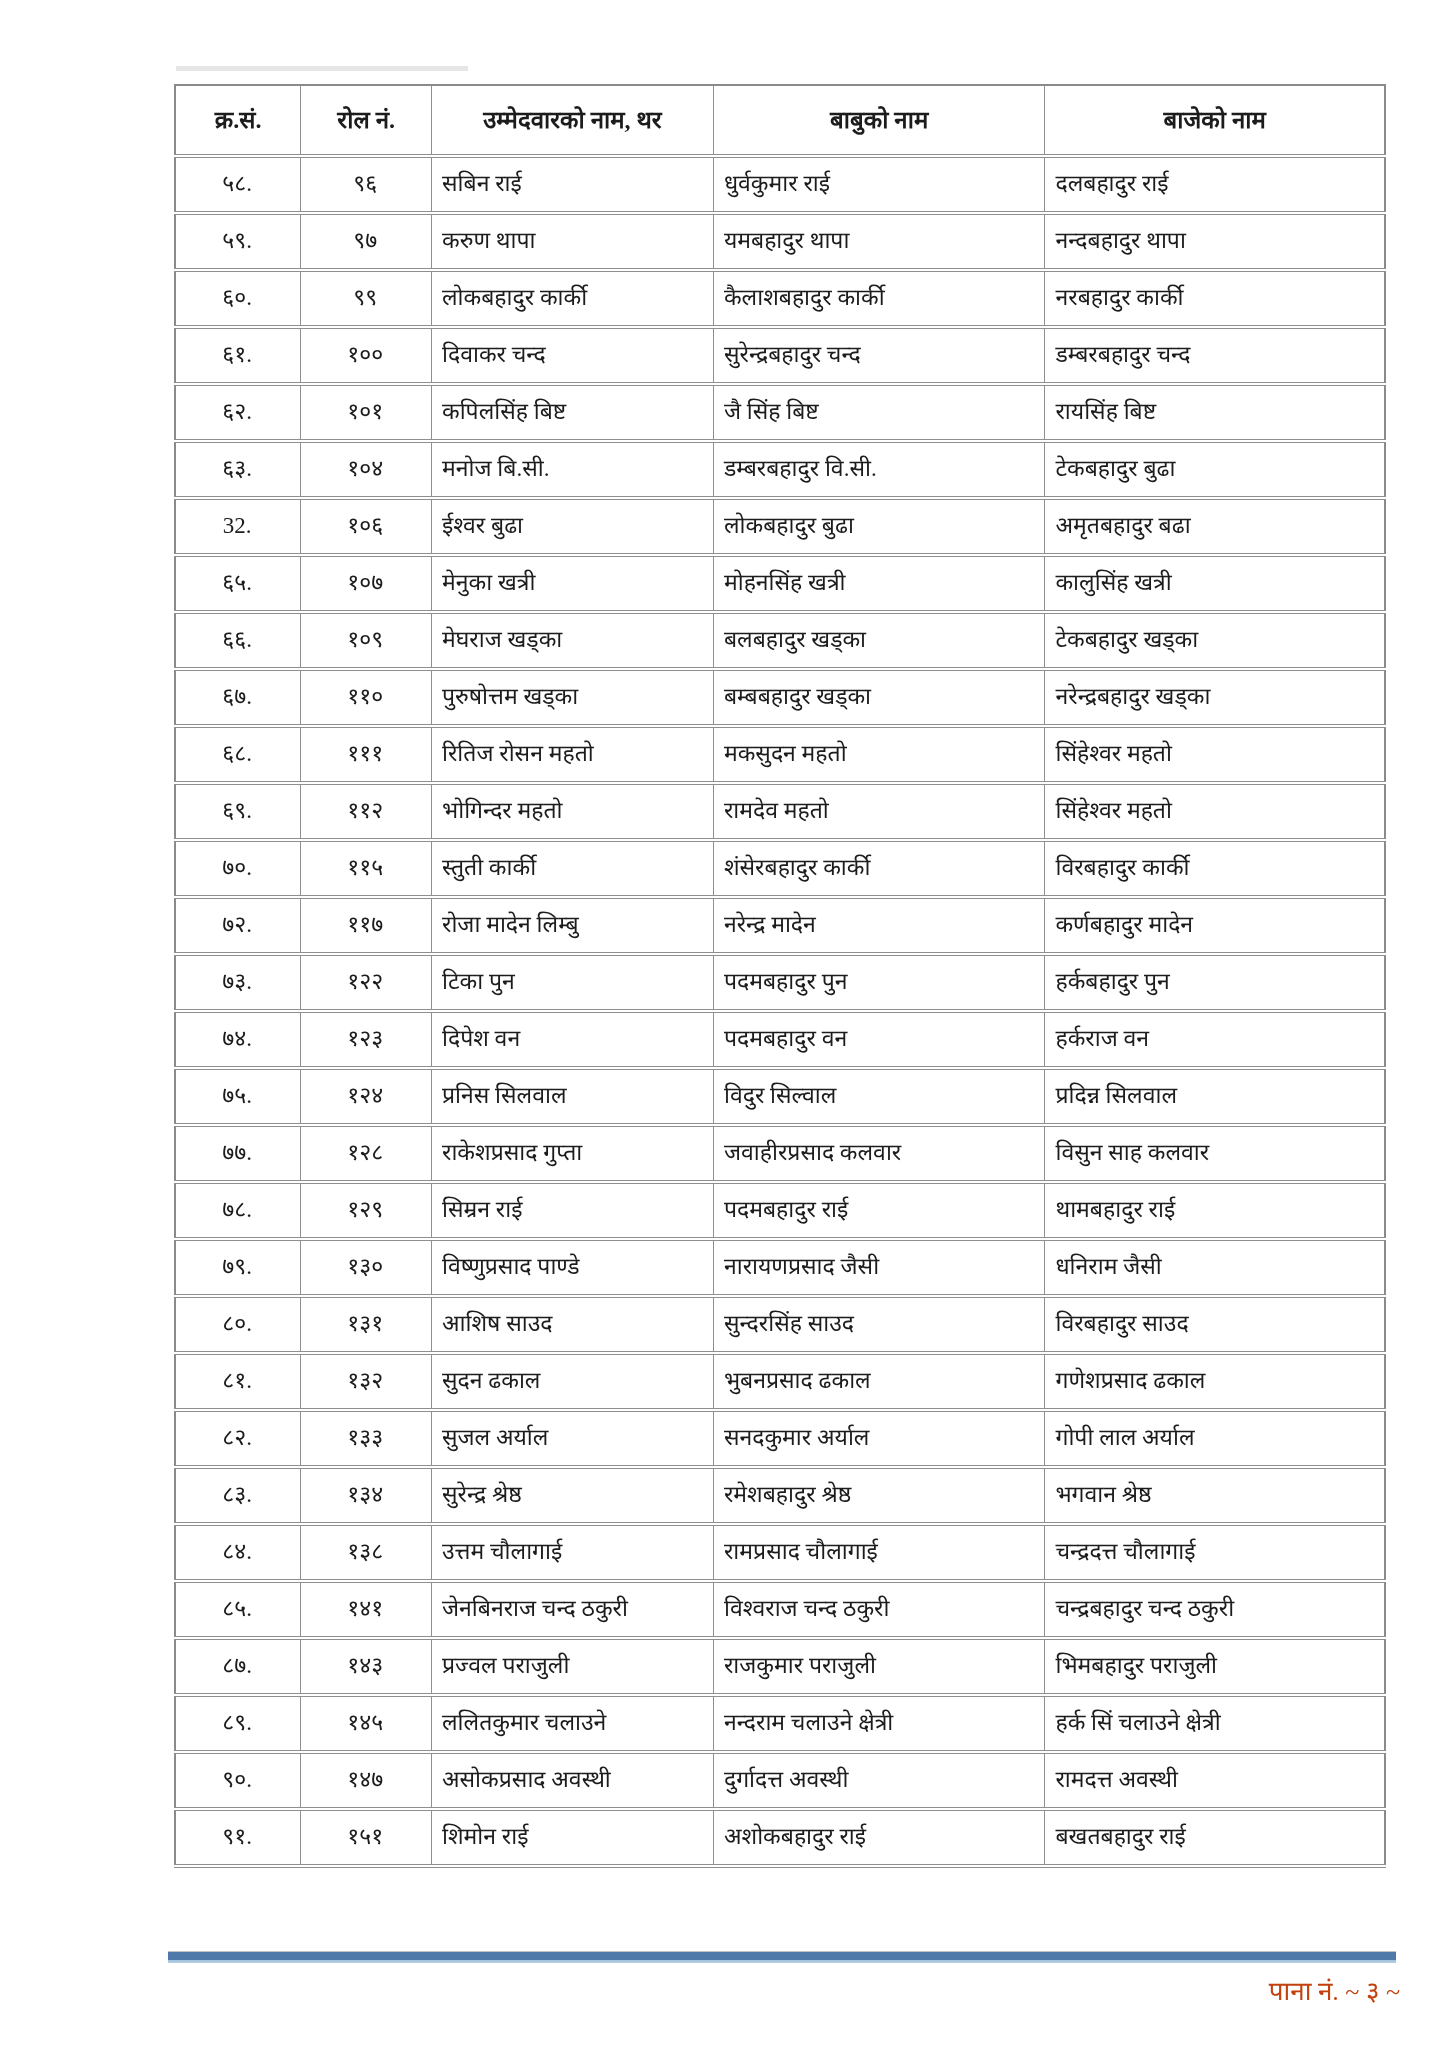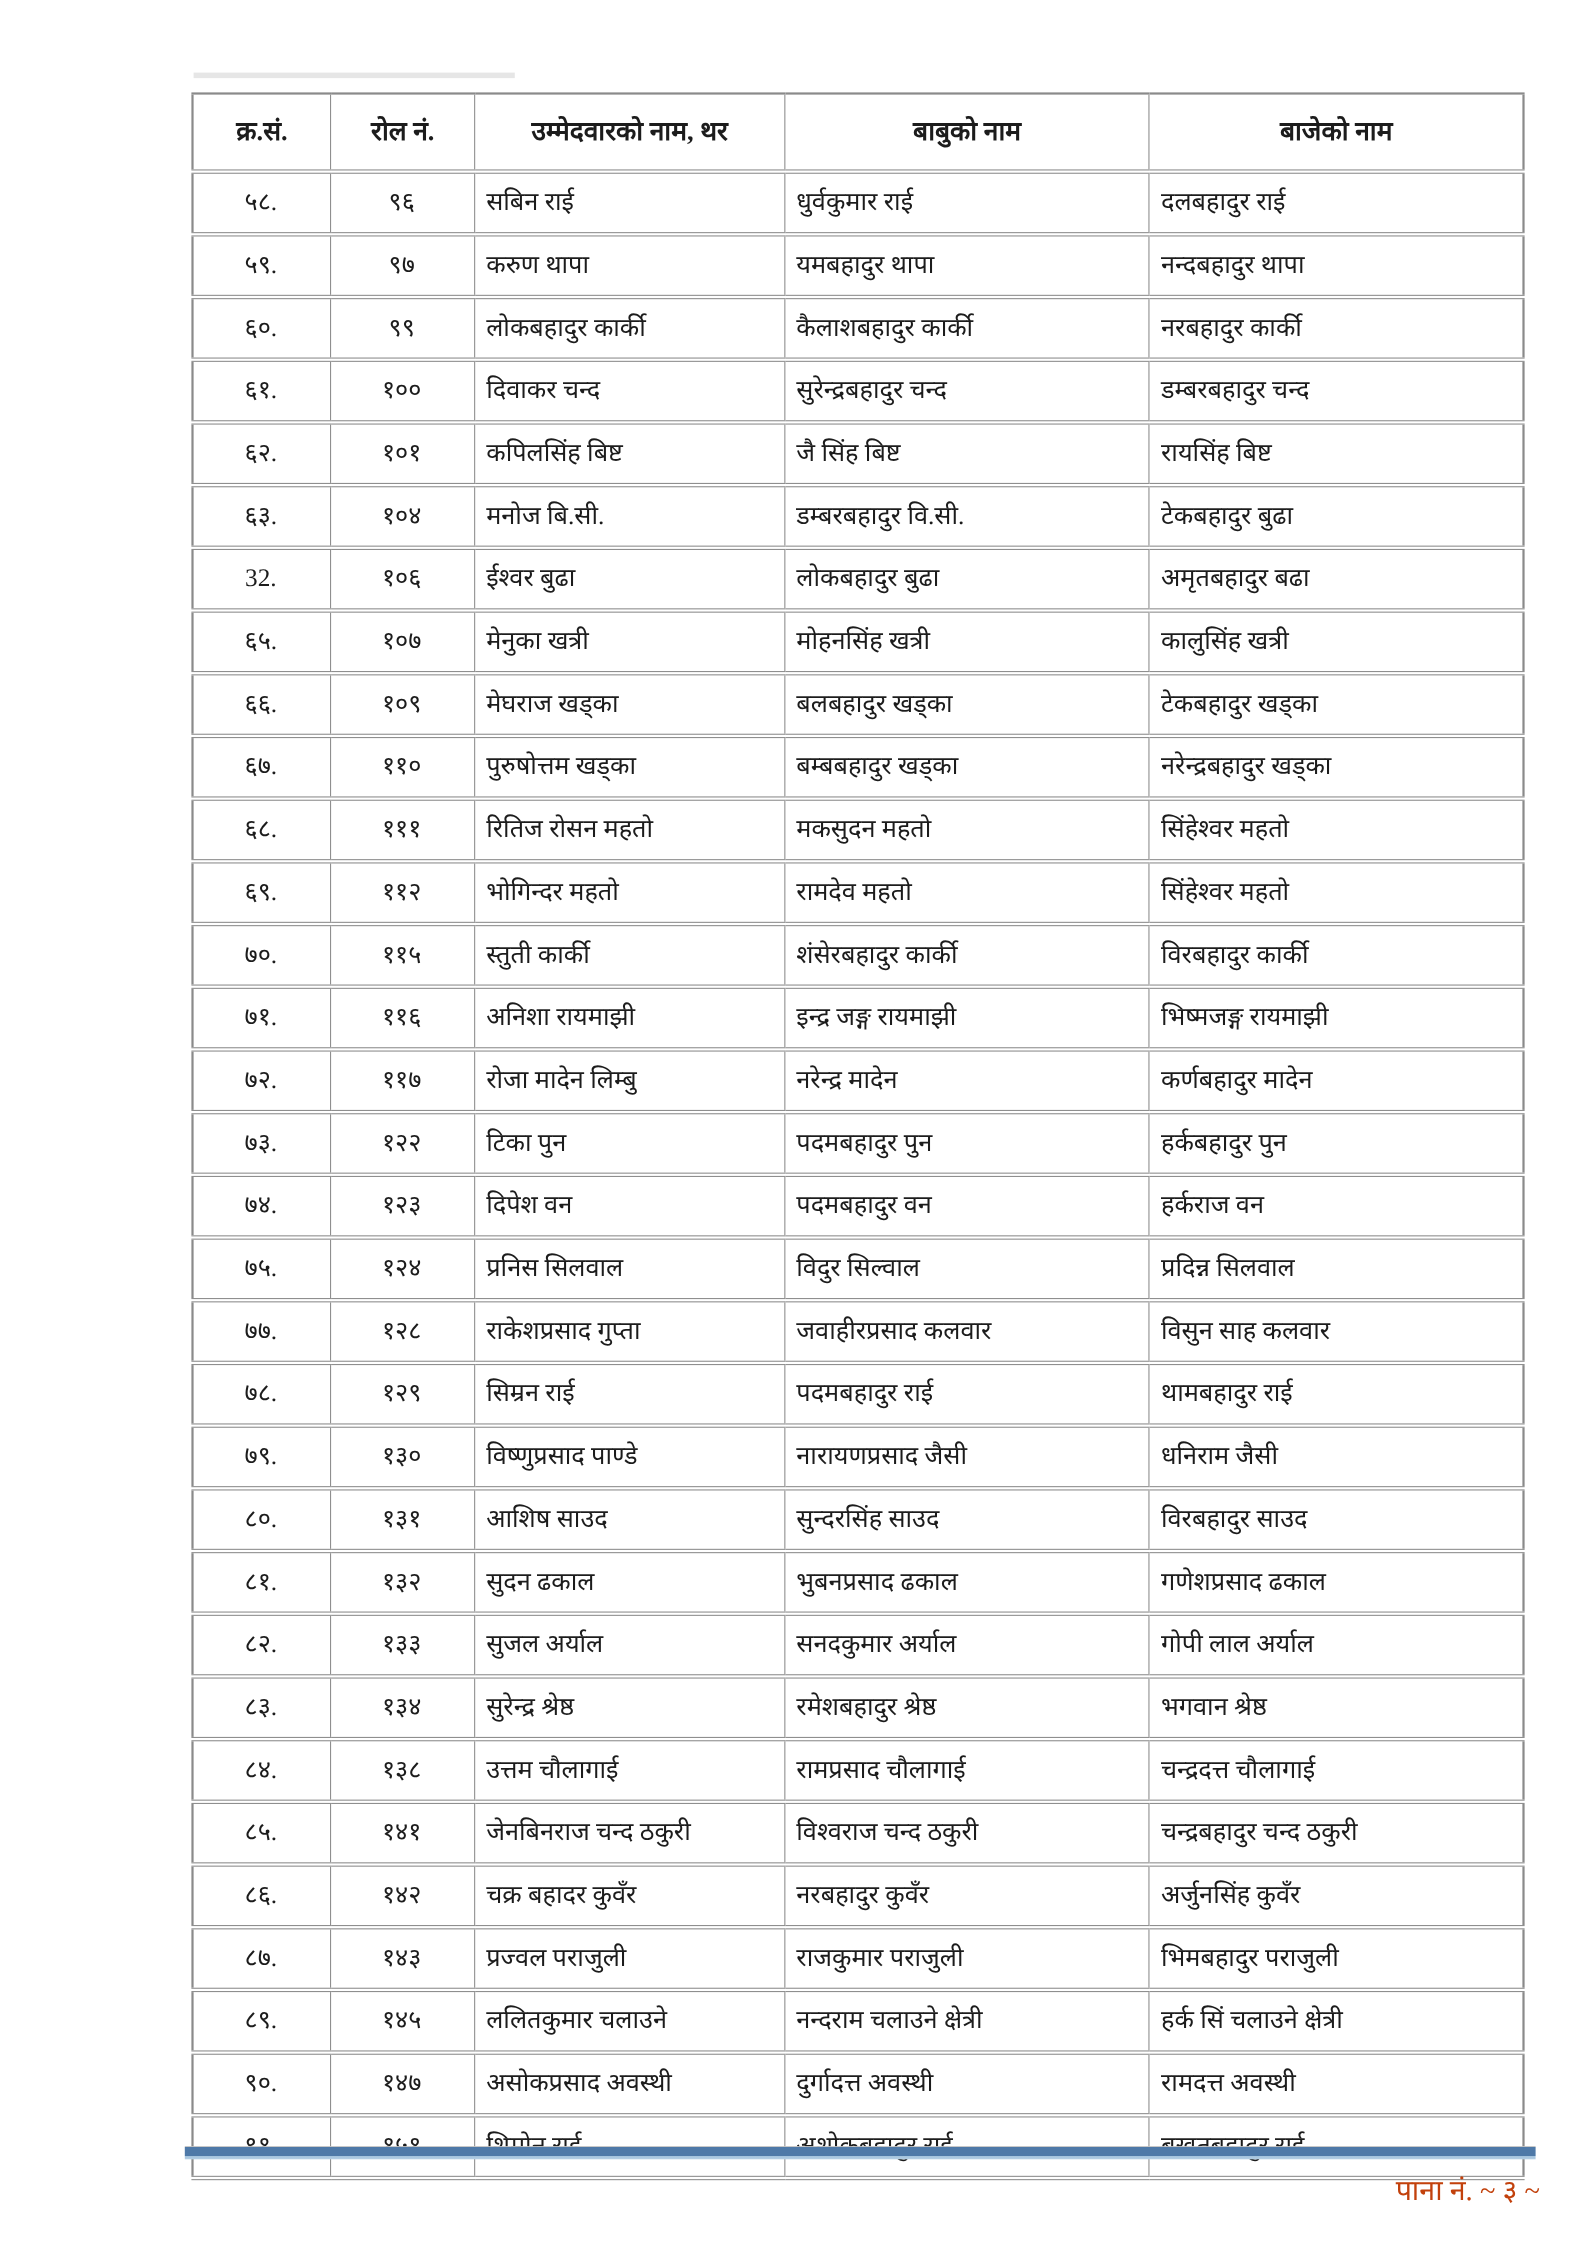--- a/index.html
+++ b/index.html
@@ -194,27 +194,20 @@
     </tr>
 
     <tr>
       <td class="c-sn">७०.</td>
       <td class="c-roll">११५</td>
       <td class="c-name">स्तुती कार्की</td>
       <td class="c-father">शंसेरबहादुर कार्की</td>
       <td class="c-grand">विरबहादुर कार्की</td>
     </tr>
 
-    <tr>
-      <td class="c-sn">७१.</td>
-      <td class="c-roll">११६</td>
-      <td class="c-name">अनिशा रायमाझी</td>
-      <td class="c-father">इन्द्र जङ्ग रायमाझी</td>
-      <td class="c-grand">भिष्मजङ्ग रायमाझी</td>
-    </tr>
 
     <tr>
       <td class="c-sn">७२.</td>
       <td class="c-roll">११७</td>
       <td class="c-name">रोजा मादेन लिम्बु</td>
       <td class="c-father">नरेन्द्र मादेन</td>
       <td class="c-grand">कर्णबहादुर मादेन</td>
     </tr>
 
     <tr>
@@ -307,27 +300,20 @@
     </tr>
 
     <tr>
       <td class="c-sn">८५.</td>
       <td class="c-roll">१४१</td>
       <td class="c-name">जेनबिनराज चन्द ठकुरी</td>
       <td class="c-father">विश्वराज चन्द ठकुरी</td>
       <td class="c-grand">चन्द्रबहादुर चन्द ठकुरी</td>
     </tr>
 
-    <tr>
-      <td class="c-sn">८६.</td>
-      <td class="c-roll">१४२</td>
-      <td class="c-name">चक्र बहादर कुवँर</td>
-      <td class="c-father">नरबहादुर कुवँर</td>
-      <td class="c-grand">अर्जुनसिंह कुवँर</td>
-    </tr>
 
     <tr>
       <td class="c-sn">८७.</td>
       <td class="c-roll">१४३</td>
       <td class="c-name">प्रज्वल पराजुली</td>
       <td class="c-father">राजकुमार पराजुली</td>
       <td class="c-grand">भिमबहादुर पराजुली</td>
     </tr>
 
 

